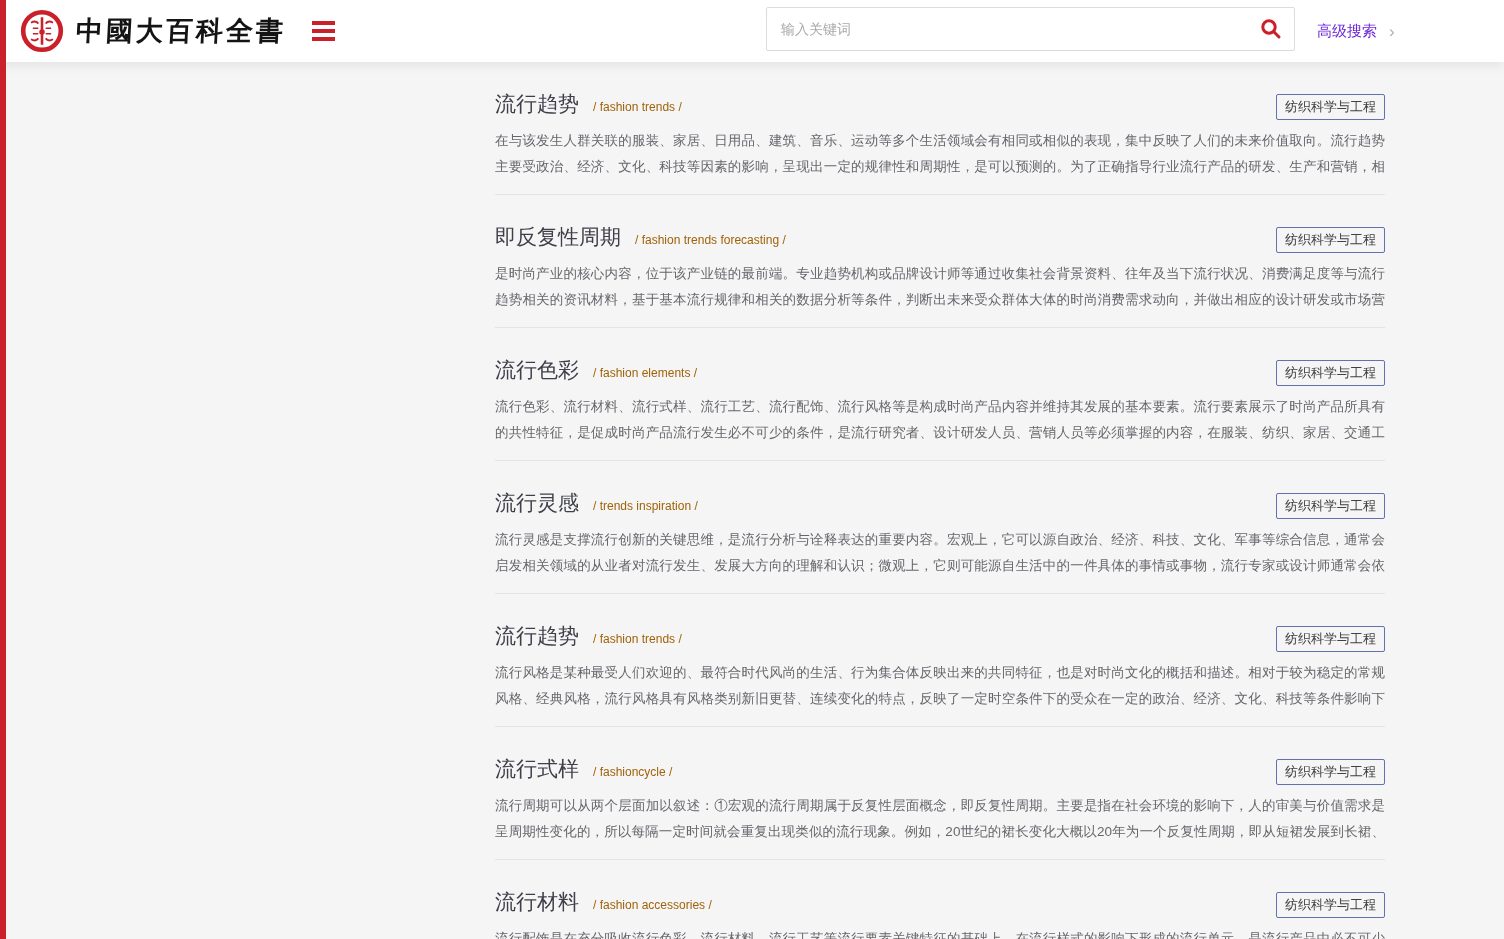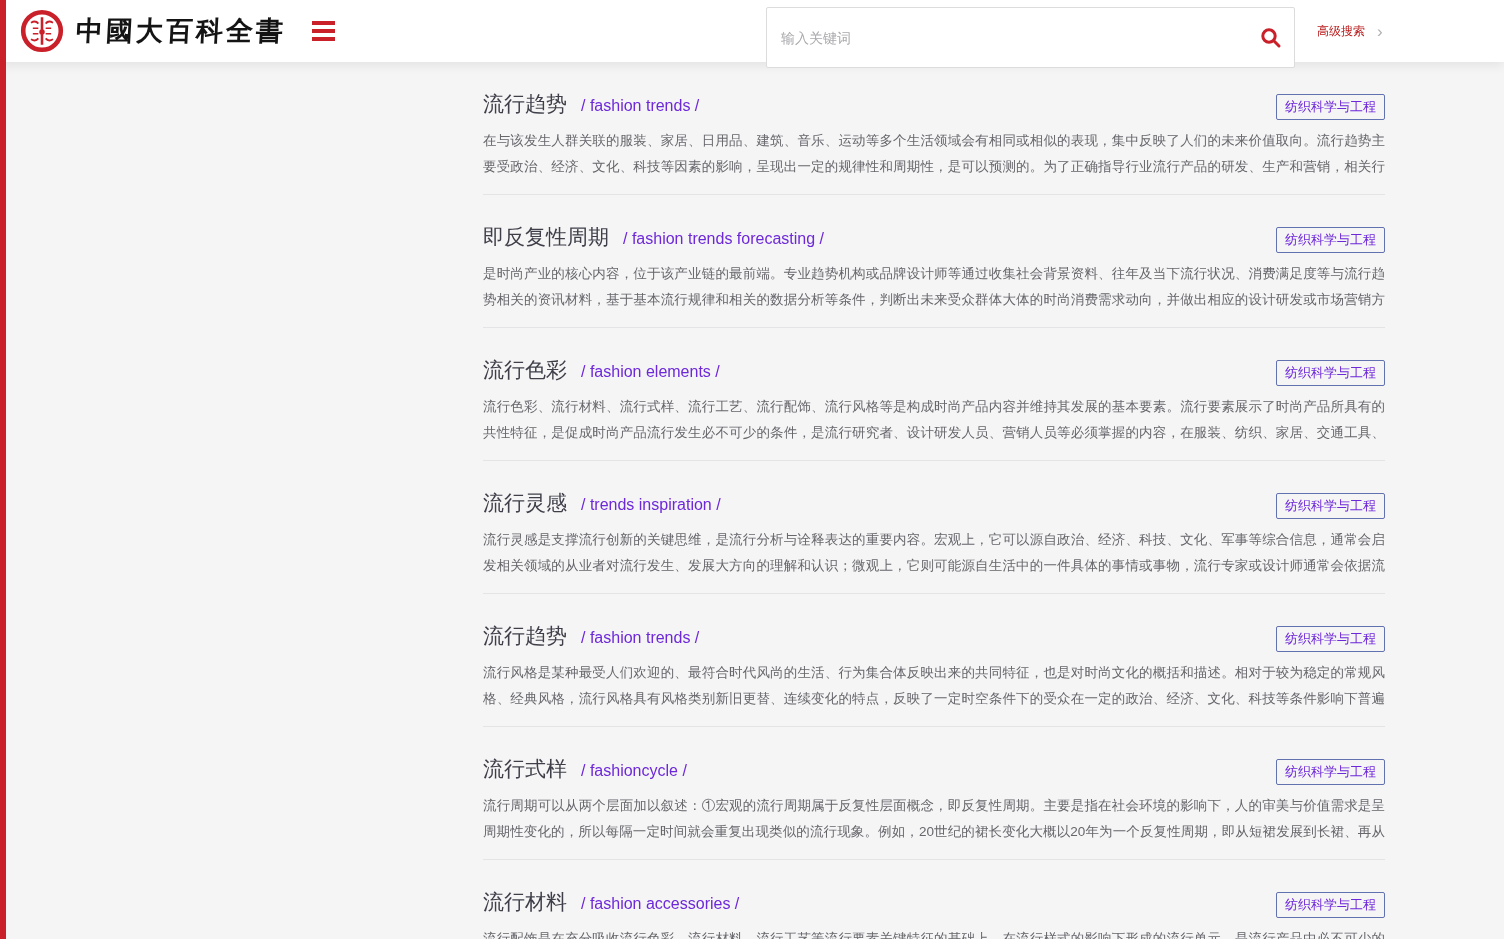--- a/index.html
+++ b/index.html
@@ -26,58 +26,58 @@
   .logo-seal { width: 44px; height: 44px; display: block; }
   .logo-text {
     font-family: "DejaVu Serif", serif;
     font-weight: 700; font-size: 27px; color: #141414;
     letter-spacing: 3px; margin-left: 12px; transform: skewX(-3deg);
     white-space: nowrap;
   }
   .hamburger { margin-left: 22px; cursor: pointer; padding: 4px; }
   .hamburger .bar { width: 23px; height: 4px; background: #c9202a; margin: 4px 0; }
   .search-box {
-    position: absolute; left: 766px; top: 7px; width: 529px; height: 61px;
+    position: absolute; left: 766px; top: 7px; width: 529px; height: 44px;
     background: #fff; border: 1px solid #dcdcdc; border-radius: 2px;
     display: flex; align-items: center;
   }
   .search-input {
     flex: 1; height: 100%; border: none; outline: none;
     font-size: 14px; padding: 0 14px; color: #333; background: transparent;
     font-family: "Liberation Sans", sans-serif;
   }
   .search-input::placeholder { color: #a9a9ad; }
   .search-btn {
     width: 46px; height: 100%; border: none; background: transparent;
     display: flex; align-items: center; justify-content: center; cursor: pointer;
   }
   .adv-search {
     position: absolute; left: 1317px; top: 0; height: 62px;
     display: flex; align-items: center; cursor: pointer;
   }
-  .adv-search-label { font-size: 12px; color: #b91c1c; }
+  .adv-search-label { font-size: 15px; color: #6d28d9; }
   .adv-chevron { font-size: 17px; color: #b0b0b4; margin-left: 12px; line-height: 1; }
   
   .main {
     position: absolute; top: 62px; left: 483px; width: 902px;
     padding-top: 27px;
   }
-  .entry { padding: 27px 0 14px; border-bottom: 1px solid #e4e4e6; }
+  .entry { padding: 27px 0 14px; border-bottom: 1px solid #e4e4e6; margin-left: 12px; }
   .entry:first-child { padding-top: 0; }
   .entry:last-child { border-bottom: none; }
   .entry-head { display: flex; align-items: baseline; }
   .entry-title {
     font-size: 21px; color: #3f3f49; font-weight: 400; cursor: pointer;
     line-height: 30px; white-space: nowrap;
   }
   .entry-sub {
-    font-size: 16px; color: #6d28d9; margin-left: 14px; white-space: nowrap;
+    font-size: 12px; color: #a16207; margin-left: 14px; white-space: nowrap;
   }
   .entry-badge {
-    margin-left: auto; font-size: 13px; color: #6d28d9;
+    margin-left: auto; font-size: 13px; color: #404040;
     border: 1px solid #6272b0; border-radius: 2px; padding: 3px 8px;
     white-space: nowrap; cursor: pointer; background: transparent;
   }
   .entry-desc {
     margin-top: 8px; font-size: 13.5px; color: #66666b;
     line-height: 26px; text-align: justify;
     height: 52px; overflow: hidden;
   }
 </style>
 </head>

